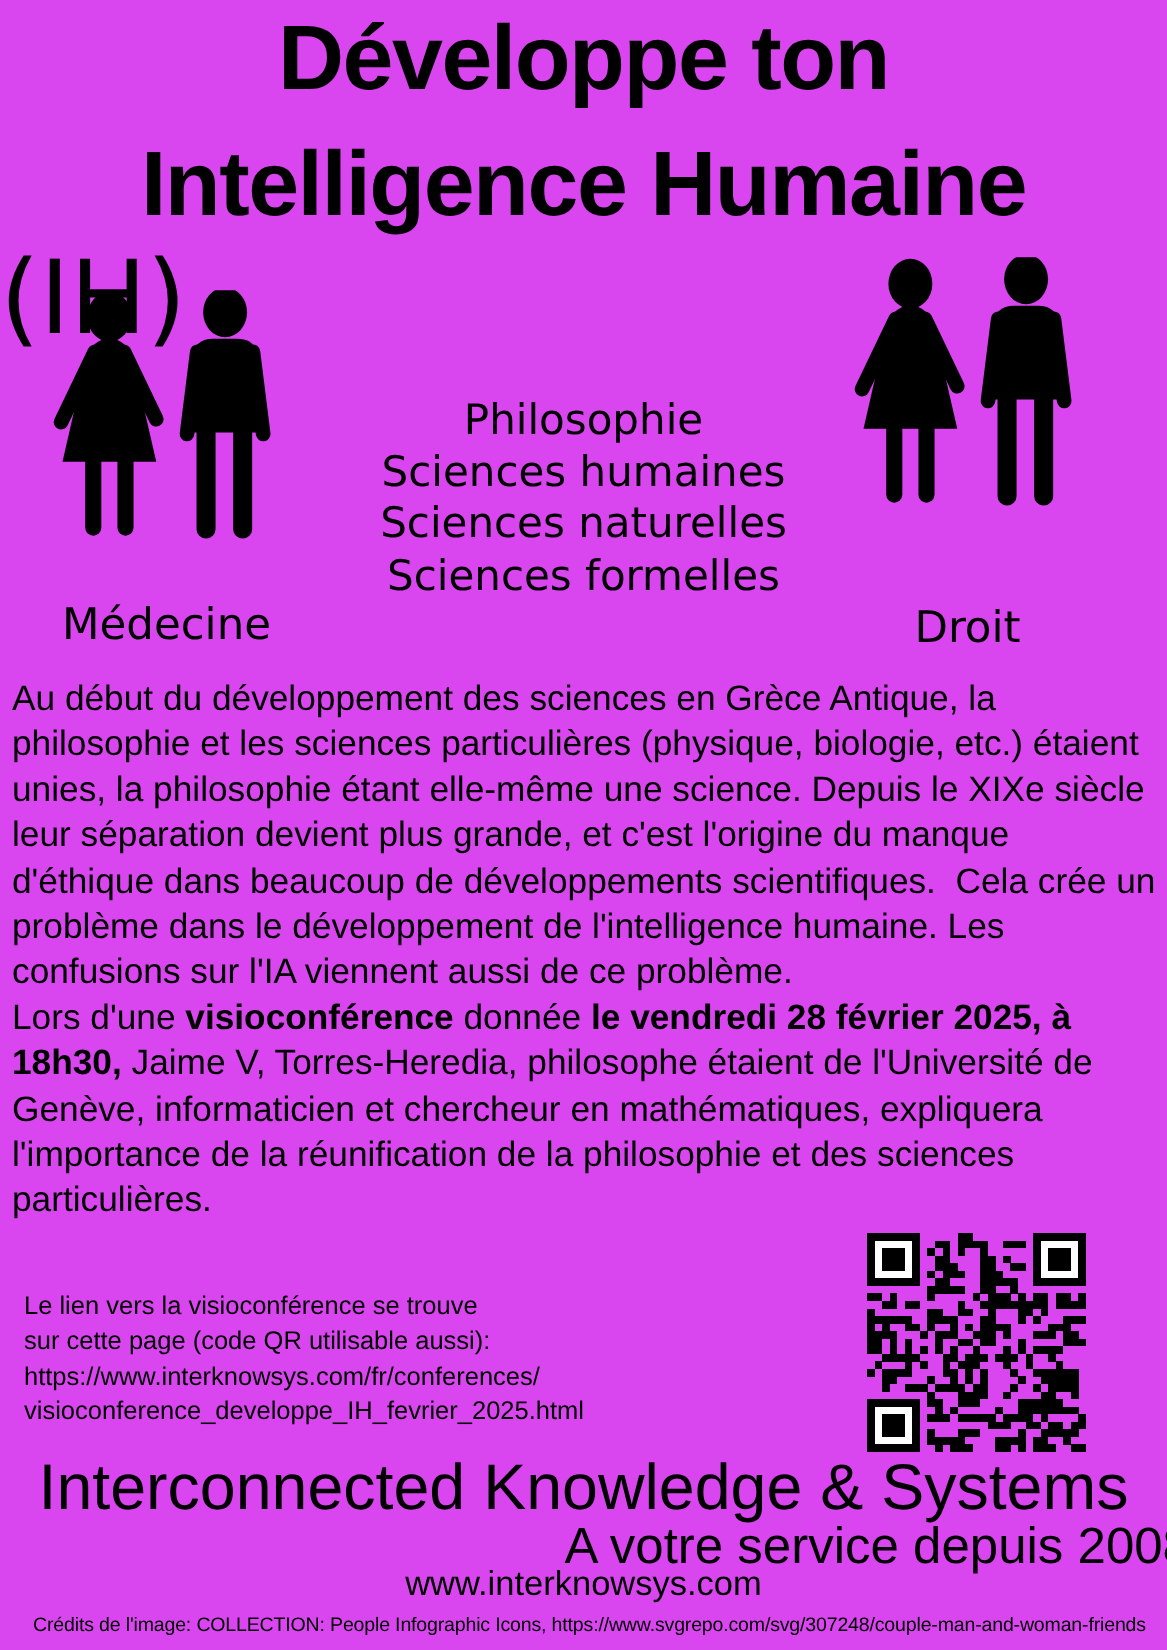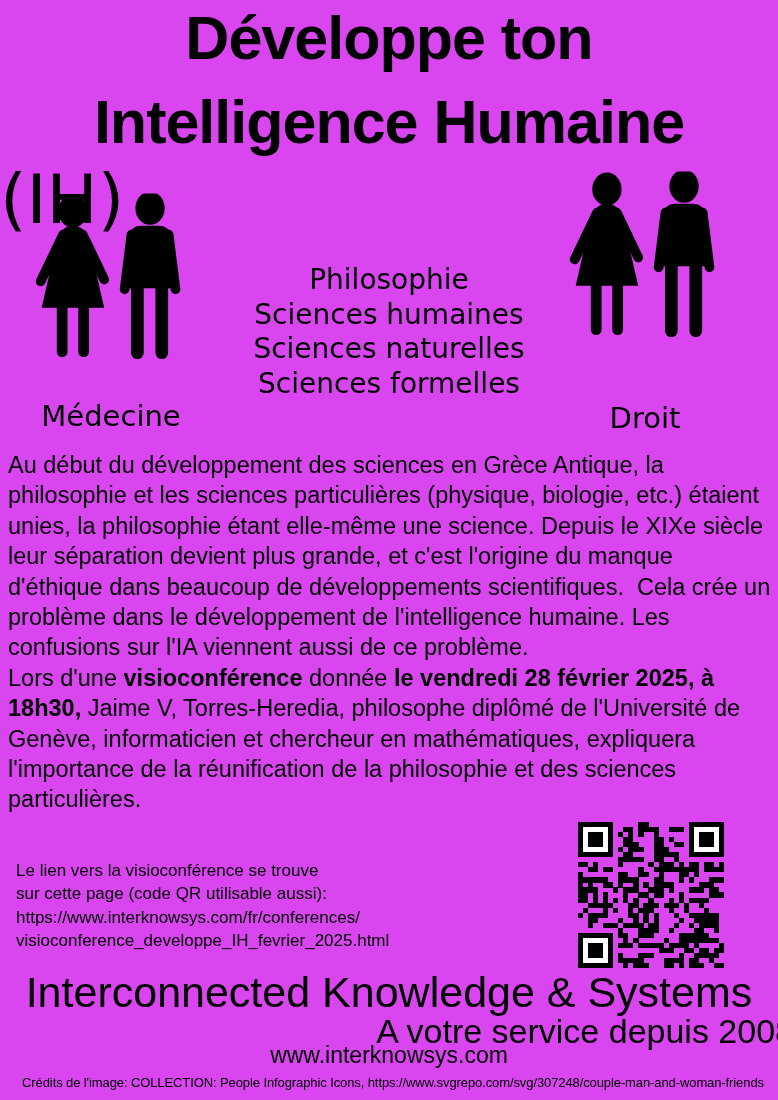--- a/index.html
+++ b/index.html
@@ -186,21 +186,21 @@
 
   <div class="disciplines">
     <div>Philosophie</div>
     <div>Sciences humaines</div>
     <div>Sciences naturelles</div>
     <div>Sciences formelles</div>
   </div>
 
   <div class="bodytext">
     <p>Au début du développement des sciences en Grèce Antique, la philosophie et les sciences particulières (physique, biologie, etc.) étaient unies, la philosophie étant elle-même une science. Depuis le XIXe siècle leur séparation devient plus grande, et c'est l'origine du manque d'éthique dans beaucoup de développements scientifiques.  Cela crée un problème dans le développement de l'intelligence humaine. Les confusions sur l'IA viennent aussi de ce problème.</p>
-    <p><span>Lors d'une </span><b>visioconférence</b><span> donnée </span><b>le vendredi 28 février 2025, à 18h30,</b><span> Jaime V, Torres-Heredia, philosophe diplômé de l'Université de Genève, informaticien et chercheur en mathématiques, expliquera l'importance de la réunification de la philosophie et des sciences particulières.</span></p>
+    <p><span>Lors d'une </span><b>visioconférence</b><span> donnée </span><b>le vendredi 28 février 2025, à 18h30,</b><span> Jaime V, Torres-Heredia, philosophe étaient de l'Université de Genève, informaticien et chercheur en mathématiques, expliquera l'importance de la réunification de la philosophie et des sciences particulières.</span></p>
   </div>
 
   <div class="qr-note">
     <div>Le lien vers la visioconférence se trouve</div>
     <div>sur cette page (code QR utilisable aussi):</div>
     <div>https://www.interknowsys.com/fr/conferences/</div>
     <div>visioconference_developpe_IH_fevrier_2025.html</div>
   </div>
 
   <svg id="qr-svg" class="qr-svg" viewBox="0 0 29 29">

